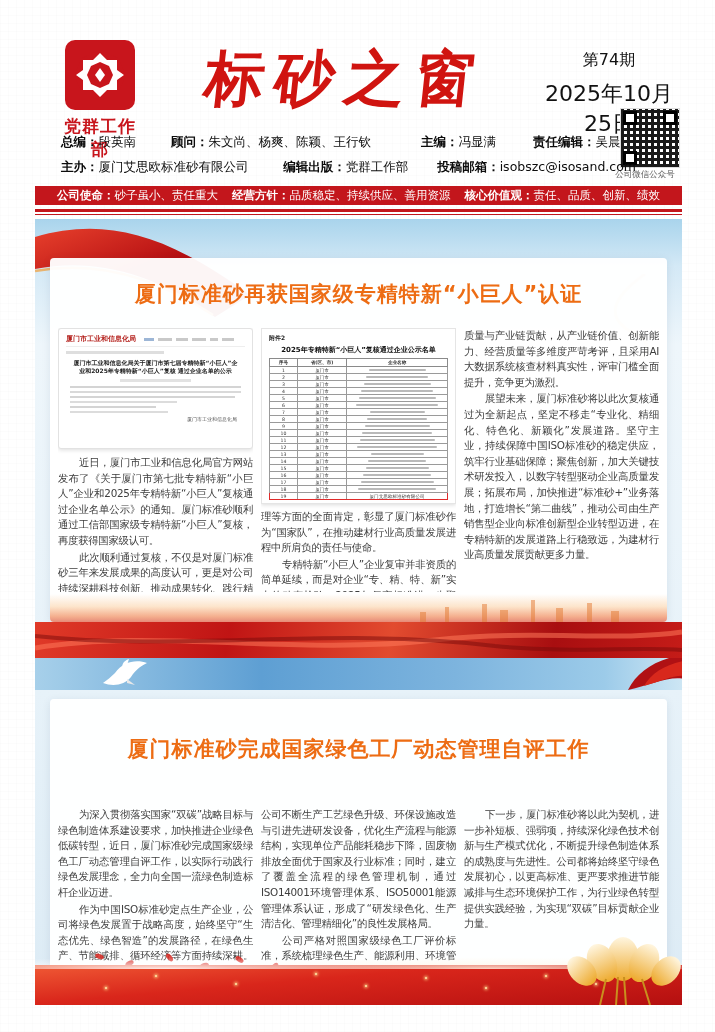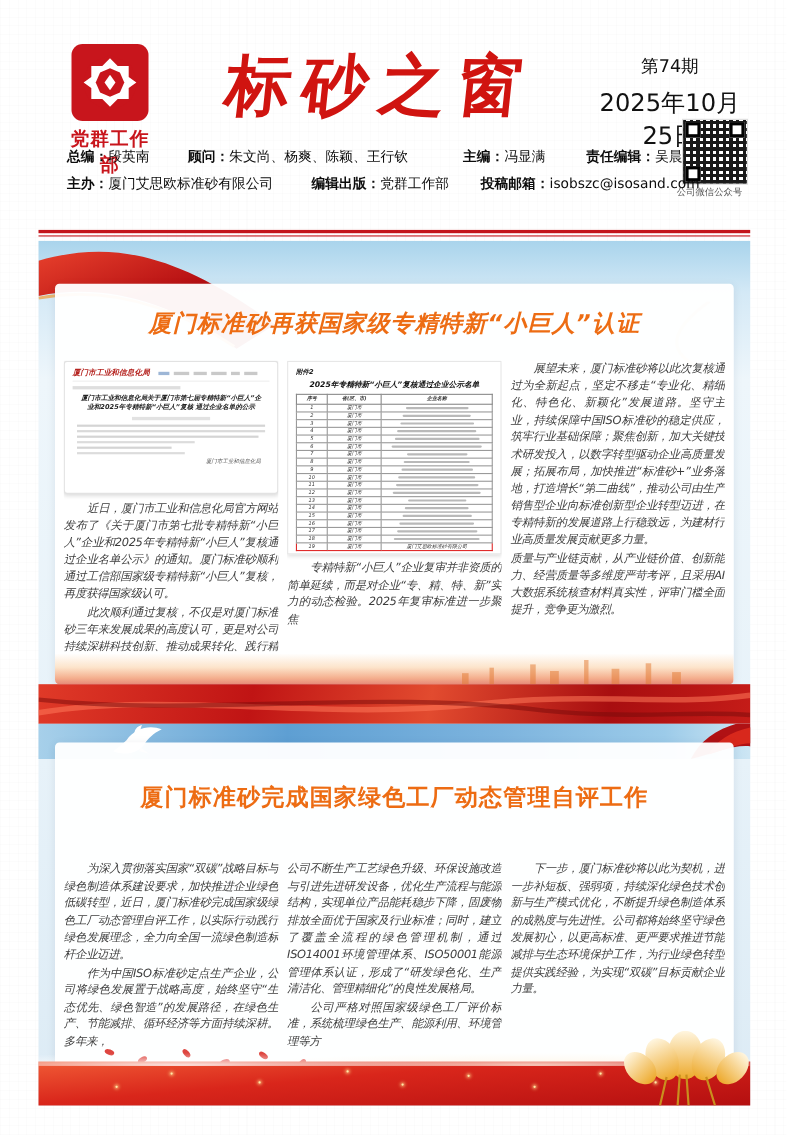--- a/index.html
+++ b/index.html
@@ -41,29 +41,29 @@
   
   .sky{position:absolute;left:35px;top:219px;width:647px;height:786px;
     background:linear-gradient(180deg,#a9d4ec 0%,#d4e9f6 6%,#eef6fb 16%,#e7f2f9 60%,#dcebf5 100%);}
   .ribbon-tl,.gold-swoosh1,.gold-swoosh2,.ribbon-r{position:absolute;pointer-events:none;}
   .ribbon-tl{left:0;top:6px;}
   .gold-swoosh1{left:515px;top:55px;opacity:.7;}
   
   .card{position:absolute;left:15px;width:617px;background:rgba(255,255,255,.96);border-radius:4px;
     box-shadow:0 2px 8px rgba(40,60,90,.10);overflow:hidden;}
   .card1{top:39px;height:364px;}
-  .card2{top:456px;height:295px;}
+  .card2{top:480px;height:295px;}
   .art-title{text-align:center;font-weight:bold;color:#ed6c13;font-size:21px;letter-spacing:1px;}
-  .card1 .art-title{margin-top:22px;font-style:italic;}
+  .card1 .art-title{margin-top:22px;}
   .card2 .art-title{margin-top:36px;}
   .byline{text-align:center;color:#8a8a8a;font-size:10px;margin-top:9px;}
   .cols{position:absolute;left:8px;right:8px;display:flex;gap:8px;overflow:hidden;}
   .card1 .cols{top:70px;bottom:30px;}
   .card2 .cols{top:108px;bottom:8px;}
-  .col{flex:1;overflow:hidden;font-style:italic;}
+  .col{flex:1;overflow:hidden;}
   .para{margin:0 0 1px 0;font-size:10.4px;line-height:15.6px;color:#3d3d3d;text-align:justify;letter-spacing:-.3px;}
   .para.ind{text-indent:21px;}
   
   .skyline{position:absolute;left:0;right:0;bottom:0;height:28px;
     background:linear-gradient(180deg,rgba(255,255,255,0) 0%,rgba(250,196,140,.45) 45%,rgba(236,110,50,.55) 80%,rgba(214,60,30,.6) 100%);}
   .skyline i{position:absolute;bottom:0;background:rgba(226,120,48,.5);display:block;}
   
   .silk{position:absolute;left:0;top:403px;width:647px;height:36px;
     background:linear-gradient(100deg,#e03a28 0%,#c01414 30%,#e24b2f 55%,#a80e10 80%,#c51c18 100%);overflow:hidden;}
   .silk svg{display:block;}
@@ -118,20 +118,25 @@
         <span class="it4"><b>责任编辑：</b><span>吴晨</span></span>
       </div>
       <div class="info-row ir1">
         <span class="it1"><b>主办：</b><span>厦门艾思欧标准砂有限公司</span></span>
         <span class="it2"><b>编辑出版：</b><span>党群工作部</span></span>
         <span class="it3"><b>投稿邮箱：</b><span>isobszc@isosand.com</span></span>
       </div>
     </div>
   </div>
 
+  <div class="banner">
+    <span class="seg"><b>公司使命：</b><span>砂子虽小、责任重大</span></span>
+    <span class="seg"><b>经营方针：</b><span>品质稳定、持续供应、善用资源</span></span>
+    <span class="seg"><b>核心价值观：</b><span>责任、品质、创新、绩效</span></span>
+  </div>
   <div class="rules">
       <div class="rule1"></div>
       <div class="rule2"></div>
     </div>
 
   <div class="sky">
 
     <svg class="ribbon-tl" width="250" height="95" viewBox="0 0 250 95">
       <defs>
           <linearGradient id="rg" x1="0" y1="0" x2="1" y2="1">
@@ -327,28 +332,29 @@
                   </tr>
                   <tr style="height: 7px;">
                     <td style="border-width: 1px 0.5px 1px 1px; border-style: solid; border-color: rgb(224, 43, 43) rgb(154, 154, 154) rgb(224, 43, 43) rgb(224, 43, 43); border-image: initial; text-align: center; padding: 0px;">19</td>
                     <td style="border-width: 1px 0.5px; border-style: solid; border-color: rgb(224, 43, 43) rgb(154, 154, 154); border-image: initial; text-align: center; padding: 0px;">厦门市</td>
                     <td style="border-width: 1px 1px 1px 0.5px; border-style: solid; border-color: rgb(224, 43, 43) rgb(224, 43, 43) rgb(224, 43, 43) rgb(154, 154, 154); border-image: initial; text-align: center; padding: 0px; color: rgb(51, 51, 51);">厦门艾思欧标准砂有限公司</td>
                   </tr>
                 </tbody>
             </table>
           </div>
           <div>
+              <p class="para">理等方面的全面肯定，彰显了厦门标准砂作为“国家队”，在推动建材行业高质量发展进程中所肩负的责任与使命。</p>
               <p class="para ind">专精特新“小巨人”企业复审并非资质的简单延续，而是对企业“专、精、特、新”实力的动态检验。2025年复审标准进一步聚焦</p>
             </div>
         </div>
 
         <div class="col">
           <div>
+              <p class="para">质量与产业链贡献，从产业链价值、创新能力、经营质量等多维度严苛考评，且采用AI大数据系统核查材料真实性，评审门槛全面提升，竞争更为激烈。</p>
               <p class="para ind">展望未来，厦门标准砂将以此次复核通过为全新起点，坚定不移走“专业化、精细化、特色化、新颖化”发展道路。坚守主业，持续保障中国ISO标准砂的稳定供应，筑牢行业基础保障；聚焦创新，加大关键技术研发投入，以数字转型驱动企业高质量发展；拓展布局，加快推进“标准砂+”业务落地，打造增长“第二曲线”，推动公司由生产销售型企业向标准创新型企业转型迈进，在专精特新的发展道路上行稳致远，为建材行业高质量发展贡献更多力量。</p>
-              <p class="para">质量与产业链贡献，从产业链价值、创新能力、经营质量等多维度严苛考评，且采用AI大数据系统核查材料真实性，评审门槛全面提升，竞争更为激烈。</p>
             </div>
         </div>
       </div>
       <div class="skyline">
         <i style="left:70%;width:5px;height:18px;"></i>
           <i style="left:73%;width:8px;height:12px;"></i>
         <i style="left:78%;width:4px;height:22px;"></i>
           <i style="left:82%;width:7px;height:14px;"></i>
         <i style="left:87%;width:5px;height:19px;"></i>
           <i style="left:91%;width:8px;height:11px;"></i>

